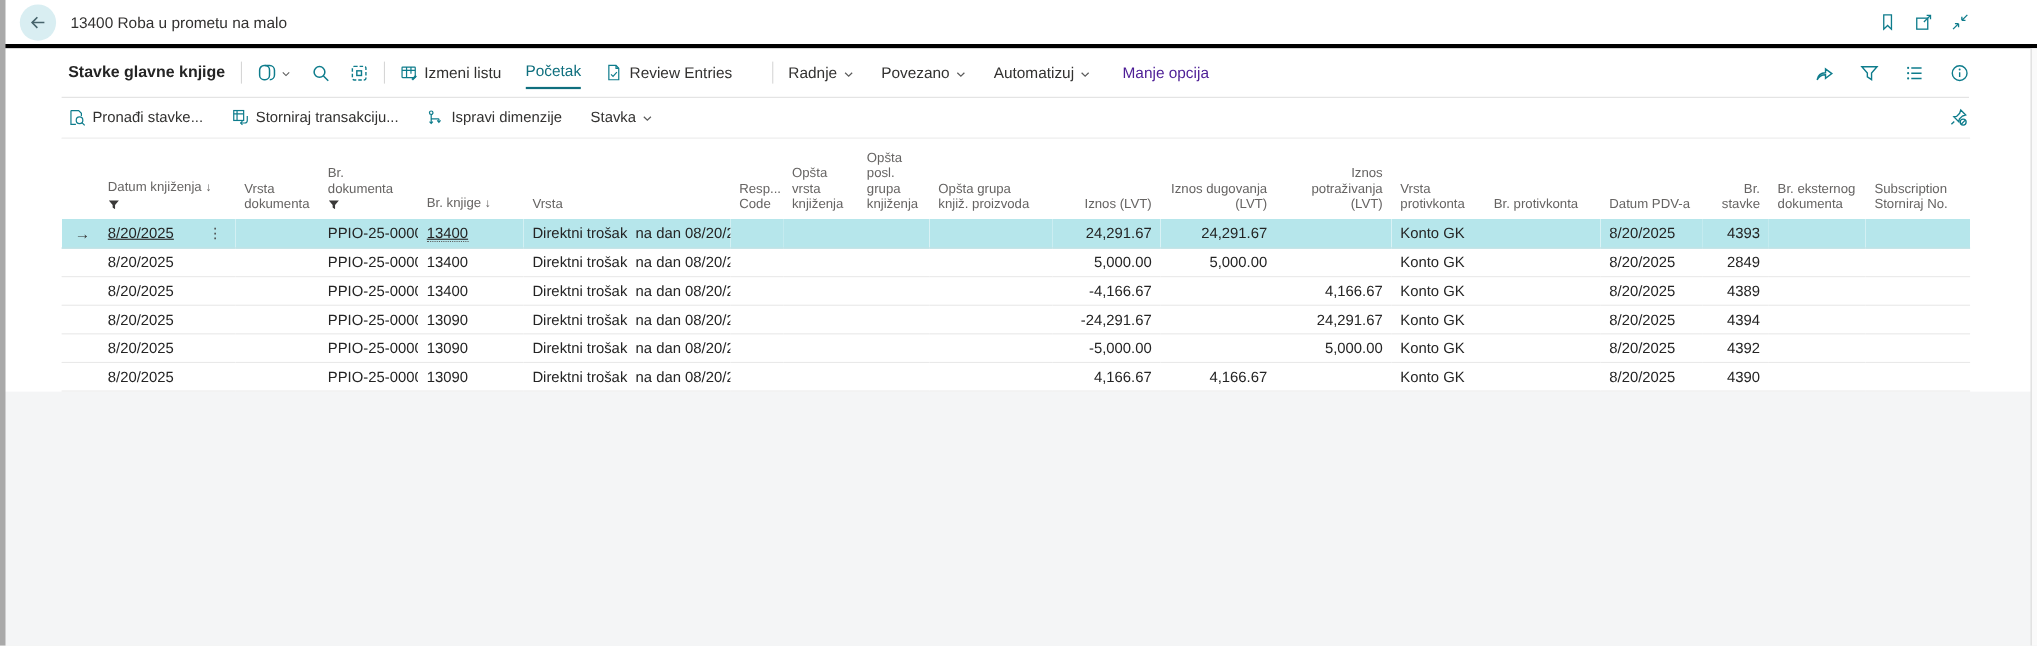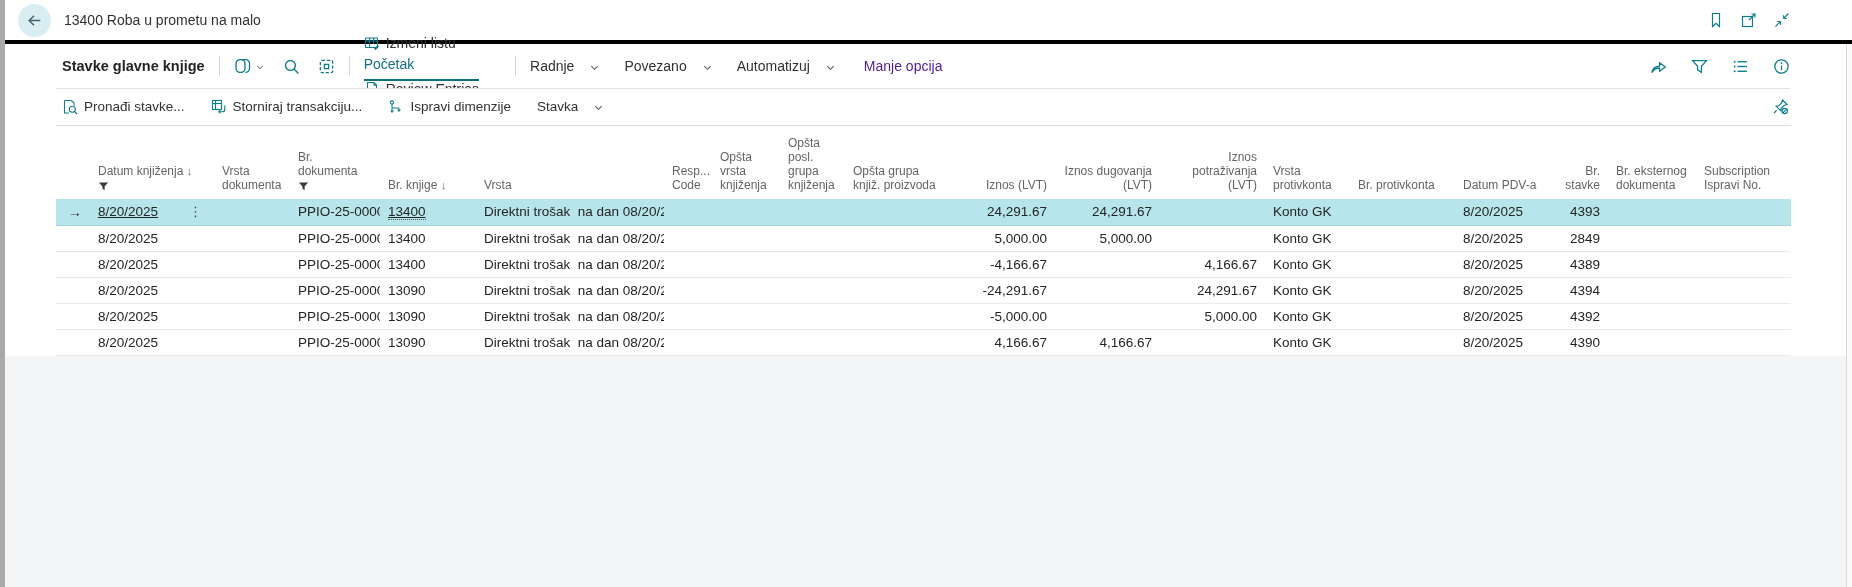--- a/index.html
+++ b/index.html
@@ -25,21 +25,21 @@
 
   
   .ribbon { height:44px; display:flex; align-items:center; padding:0 62px 0 62px; background:#fff; font-size:14px; }
   .caption { font-weight:700; font-size:14.5px; color:#242424; white-space:nowrap; }
   .vsep { width:1px; height:20px; background:#d6d6d6; margin:0 14px; flex:none; }
   .quick-icons { display:flex; align-items:center; gap:18px; color:#0e7c8c; }
   .quick-icons .icbtn { display:flex; align-items:center; cursor:pointer; }
   .act { display:flex; align-items:center; gap:6px; color:#323130; margin-right:22px; cursor:pointer; white-space:nowrap; }
   .act .ic { color:#0e7c8c; }
   .act.active { color:#0f6f7e; border-bottom:2px solid #0f6f7e; padding:2px 0 7px; margin-top:3px; }
-  .menu-item { display:flex; align-items:center; gap:15px; color:#323130; margin-right:24px; cursor:pointer; white-space:nowrap; }
+  .menu-item { display:flex; align-items:center; gap:5px; color:#323130; margin-right:24px; cursor:pointer; white-space:nowrap; }
   .chev { width:11px; height:11px; color:#5c5c5c; margin-top:2px; }
   .more-opts { color:#4c1d95; margin-left:4px; cursor:pointer; white-space:nowrap; }
   .ribbon-right { margin-left:auto; display:flex; align-items:center; gap:24px; color:#0e7c8c; }
   .ribbon-right .icbtn { width:17px; height:17px; cursor:pointer; }
 
   .ribbon2 { height:37px; display:flex; align-items:center; padding:0 62px; background:#fff; font-size:13.5px; position:relative; }
   .ribbon2::before { content:""; position:absolute; top:0; left:56px; right:62px; border-top:1px solid #e2e2e2; }
   .ribbon2 .act { margin-right:26px; }
   .pin-right { margin-left:auto; color:#0e7c8c; width:18px; height:18px; cursor:pointer; }
 
@@ -110,21 +110,21 @@
       <svg class="icbtn" width="17" height="17" viewBox="0 0 16 16" fill="none" stroke="currentColor" stroke-width="1.3">
           <circle cx="7" cy="7" r="4.6"></circle>
           <line x1="10.4" y1="10.4" x2="14.5" y2="14.5"></line>
         </svg>
       <svg class="icbtn" width="17" height="17" viewBox="0 0 16 16" fill="none" stroke="currentColor" stroke-width="1.2">
           <rect x="2.2" y="2.2" width="11.6" height="11.6" rx="1.5" stroke-dasharray="3 1.7"></rect>
           <rect x="6" y="6" width="4" height="4"></rect>
         </svg>
     </div>
     <span class="vsep"></span>
-    <div id="nav-actions" style="display:flex;flex-direction:column;">
+    <div id="nav-actions" style="display:flex;align-items:center;">
         <span class="act">
           <svg class="ic" width="16" height="16" viewBox="0 0 16 16" fill="none" stroke="currentColor" stroke-width="1.1">
             <rect x="1.5" y="3" width="12" height="9.5" rx="0.5"></rect>
             <line x1="1.5" y1="6" x2="13.5" y2="6"></line>
             <line x1="5.6" y1="3" x2="5.6" y2="12.5"></line>
             <line x1="9.6" y1="3" x2="9.6" y2="9"></line>
             <path d="M10 13.8 L13.6 10.2 L15 11.6 L11.4 15.2 Z" fill="currentColor" stroke="none"></path>
           </svg>
           <span>Izmeni listu</span>
         </span>
@@ -270,21 +270,21 @@
           <th class=""><span class="hdr-inner"><span>Opšta posl. grupa knjiženja</span></span></th>
           <th class=""><span class="hdr-inner"><span>Opšta grupa knjiž. proizvoda</span></span></th>
           <th class="right"><span class="hdr-inner"><span>Iznos (LVT)</span></span></th>
           <th class="right"><span class="hdr-inner"><span>Iznos dugovanja (LVT)</span></span></th>
           <th class="right"><span class="hdr-inner"><span>Iznos potraživanja (LVT)</span></span></th>
           <th class=""><span class="hdr-inner"><span>Vrsta protivkonta</span></span></th>
           <th class=""><span class="hdr-inner"><span>Br. protivkonta</span></span></th>
           <th class=""><span class="hdr-inner"><span>Datum PDV-a</span></span></th>
           <th class="right"><span class="hdr-inner"><span>Br. stavke</span></span></th>
           <th class=""><span class="hdr-inner"><span>Br. eksternog dokumenta</span></span></th>
-          <th class=""><span class="hdr-inner"><span>Subscription Ispravi No.</span></span></th>
+          <th class=""><span class="hdr-inner"><span>Subscription Storniraj No.</span></span></th>
         </tr>
       </thead>
     <tbody id="grid-body">
         <tr class="selected">
           <td class="indicator"><span>→</span></td>
           <td class="cell-link "><span class="datecell"><span class="val">8/20/2025</span><span class="row-menu">⋮</span></span></td>
           <td class=""><span class="val"></span></td>
           <td class=""><span class="val">PPIO-25-0000...</span></td>
           <td class="cell-acc "><span class="val">13400</span></td>
           <td class=""><span class="val">Direktni trošak  na dan 08/20/25</span></td>

